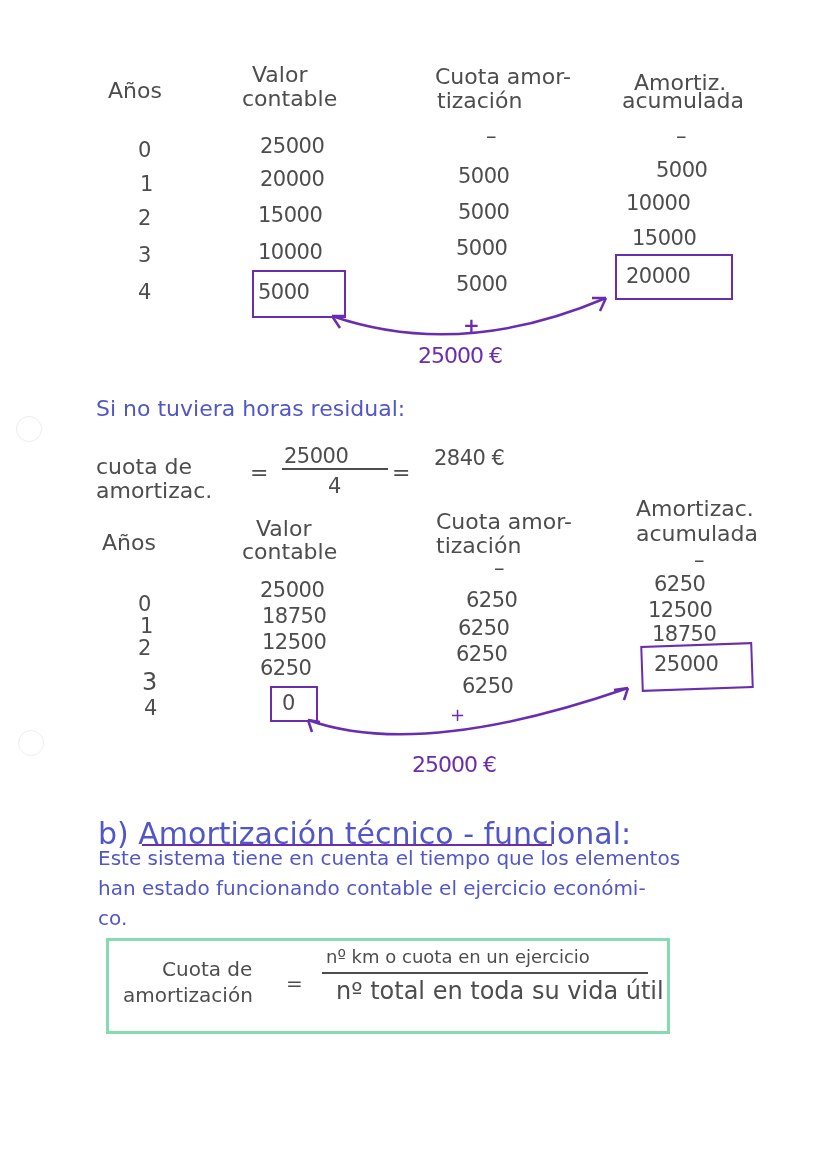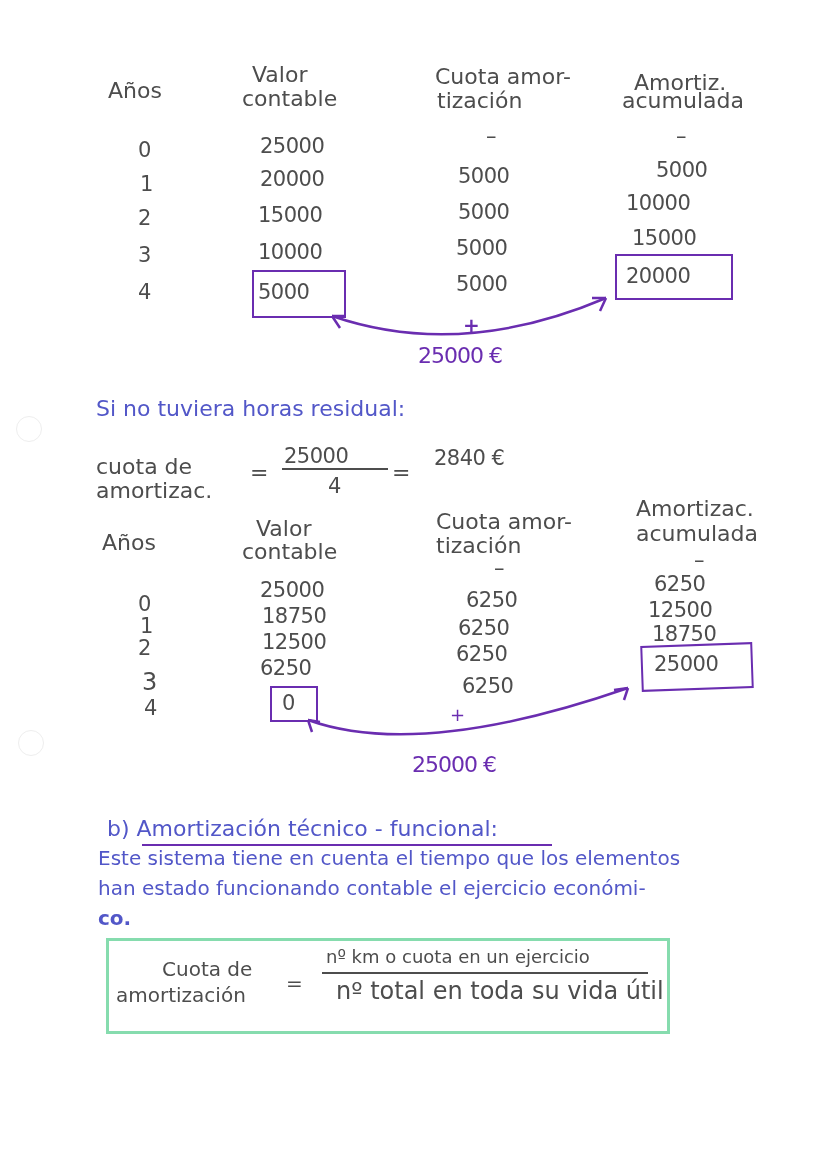--- a/index.html
+++ b/index.html
@@ -119,29 +119,29 @@
   <svg width="828" height="1170">
     <path d="M308 720 Q 420 760 628 688" stroke="#6a2db0" stroke-width="2.5" fill="none"></path>
     <path d="M308 720 L 312 732 M308 720 L 320 722" stroke="#6a2db0" stroke-width="2.5" fill="none"></path>
     <path d="M628 688 L 614 690 M628 688 L 624 700" stroke="#6a2db0" stroke-width="2.5" fill="none"></path>
   </svg>
   <div class="abs purple" style="left:450px;top:704px;font-size:18px;">+</div>
   <div class="abs purple" style="left:412px;top:752px;font-size:22px;letter-spacing:-1px;">25000 €</div>
 </div>
 
 <div>
-  <div class="abs blue" style="left:107px;top:816px;font-size:22px;">b) Amortización técnico - funcional:</div>
+  <div class="abs blue" style="left:98px;top:816px;font-size:30px;">b) Amortización técnico - funcional:</div>
   <div class="underline" style="left:142px;top:844px;width:410px;"></div>
   <div class="abs blue" style="left:98px;top:846px;font-size:20px;">Este sistema tiene en cuenta el tiempo que los elementos</div>
   <div class="abs blue" style="left:98px;top:876px;font-size:20px;">han estado funcionando contable el ejercicio económi-</div>
-  <div class="abs blue" style="left:98px;top:906px;font-size:20px;font-weight:bold;">co.</div>
+  <div class="abs blue" style="left:98px;top:906px;font-size:20px;">co.</div>
 </div>
 
 <div class="green-box" style="left:106px;top:938px;width:558px;height:90px;">
 </div>
 <div>
   <div class="abs hdr" style="left:162px;top:958px;font-size:20px;">Cuota de</div>
-  <div class="abs hdr" style="left:116px;top:984px;font-size:20px;">amortización</div>
+  <div class="abs hdr" style="left:123px;top:984px;font-size:20px;">amortización</div>
   <div class="abs hdr" style="left:286px;top:972px;font-size:20px;">=</div>
   <div class="abs hdr" style="left:326px;top:946px;font-size:18px;">nº km o cuota en un ejercicio</div>
   <div class="frac-line" style="left:322px;top:972px;width:326px;"></div>
   <div class="abs hdr" style="left:336px;top:980px;font-size:24px;">nº total en toda su vida útil</div>
 </div>
 
 </body></html>

